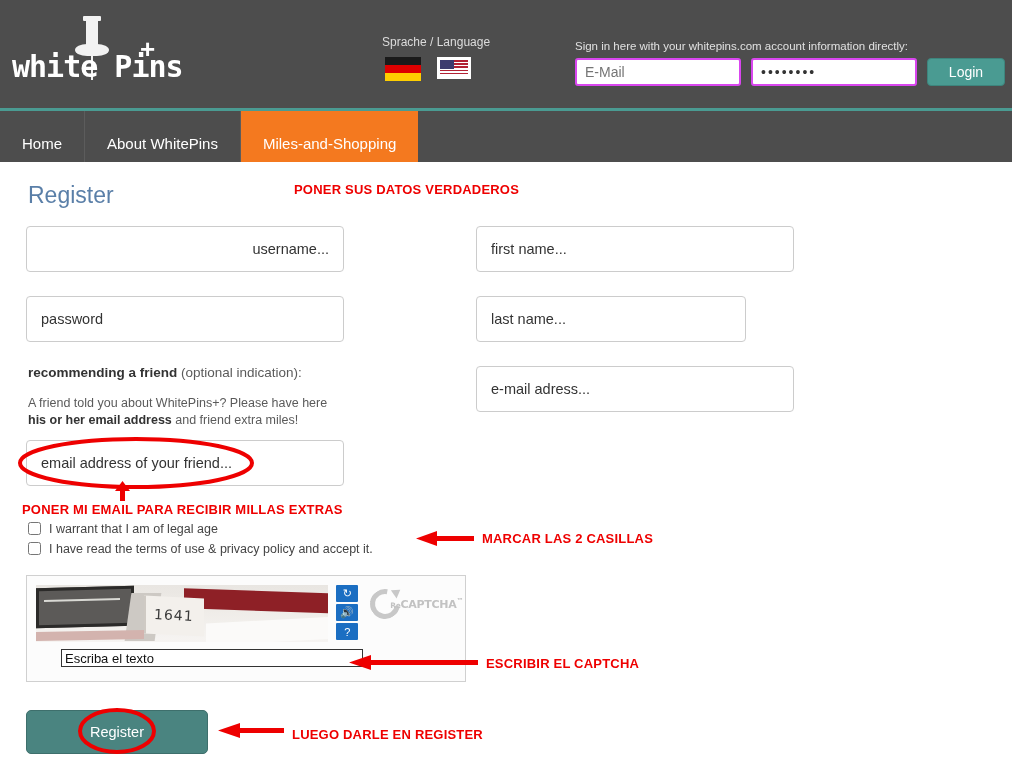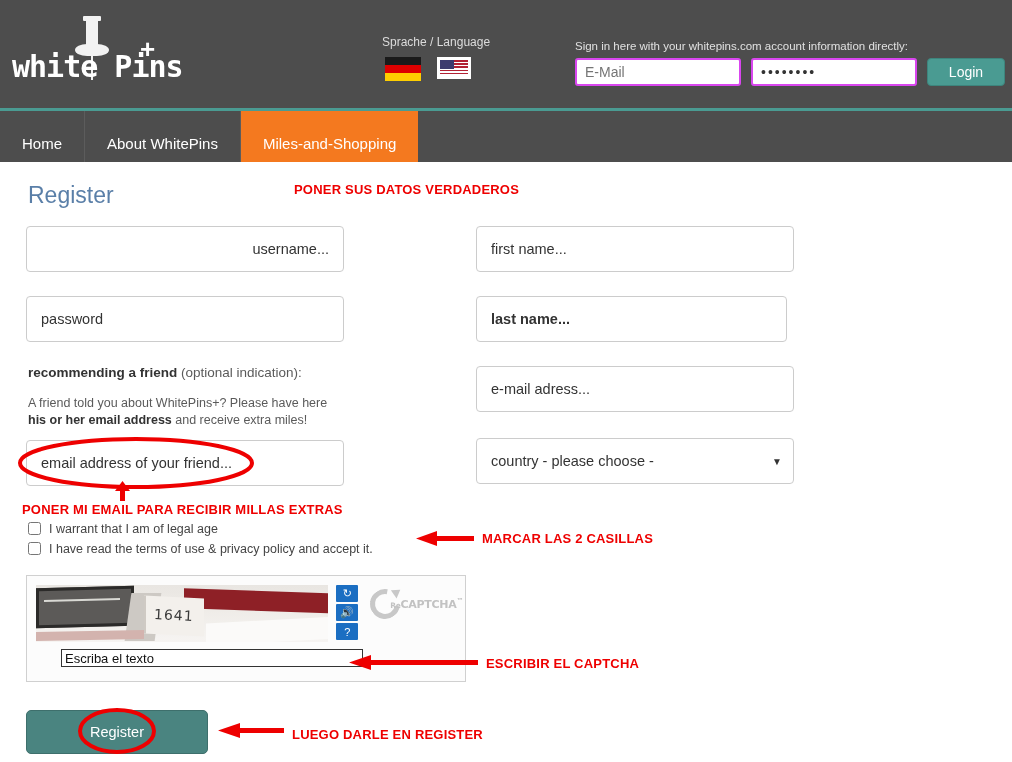--- a/index.html
+++ b/index.html
@@ -232,21 +232,21 @@
     padding: 0 14px;
     outline: none;
     height: 46px;
   }
   .field::placeholder { color: #333333; opacity: 1; }
 
   #f-username  { left: 26px;  top: 64px;  width: 318px; text-align: right; }
   #f-password  { left: 26px;  top: 134px; width: 318px; }
   #f-friend    { left: 26px;  top: 278px; width: 318px; }
   #f-firstname { left: 476px; top: 64px;  width: 318px; }
-  #f-lastname  { left: 476px; top: 134px; width: 311px; font-weight: bold; }
+  #f-lastname  { left: 476px; top: 134px; width: 270px; }
   #f-email     { left: 476px; top: 204px; width: 318px; }
 
   .select-wrap {
     position: absolute;
     left: 476px; top: 276px;
     width: 318px; height: 46px;
   }
   .sel {
     width: 100%; height: 46px;
     box-sizing: border-box;
@@ -540,31 +540,25 @@
   <input id="f-password" class="field" type="text" placeholder="password" style="">
   <input id="f-firstname" class="field" type="text" placeholder="first name..." style="">
   <input id="f-lastname" class="field" type="text" placeholder="last name..." style="">
   <input id="f-email" class="field" type="text" placeholder="e-mail adress..." style="">
 
   <div class="friend-title">
     <b>recommending a friend</b><span> (optional indication):</span>
   </div>
 
   <div class="friend-desc">
-    <span>A friend told you about WhitePins+? Please have here </span><b>his or her email address</b><span> and receive extra miles!</span>
+    <span>A friend told you about WhitePins+? Please have here </span><b>his or her email address</b><span> and friend extra miles!</span>
   </div>
 
   <input id="f-friend" class="field" type="text" placeholder="email address of your friend..." style="">
 
-  <div class="select-wrap">
-    <select class="sel">
-      <option>country - please choose -</option>
-    </select>
-    <span class="sel-arrow">▼</span>
-  </div>
 
   <div class="cb-row" id="cb-row-1">
     <input class="cb" type="checkbox" style="">
     <span class="cb-label">I warrant that I am of legal age</span>
   </div>
   <div class="cb-row" id="cb-row-2">
     <input class="cb" type="checkbox" style="">
     <span class="cb-label">I have read the terms of use &amp; privacy policy and accept it.</span>
   </div>
 

